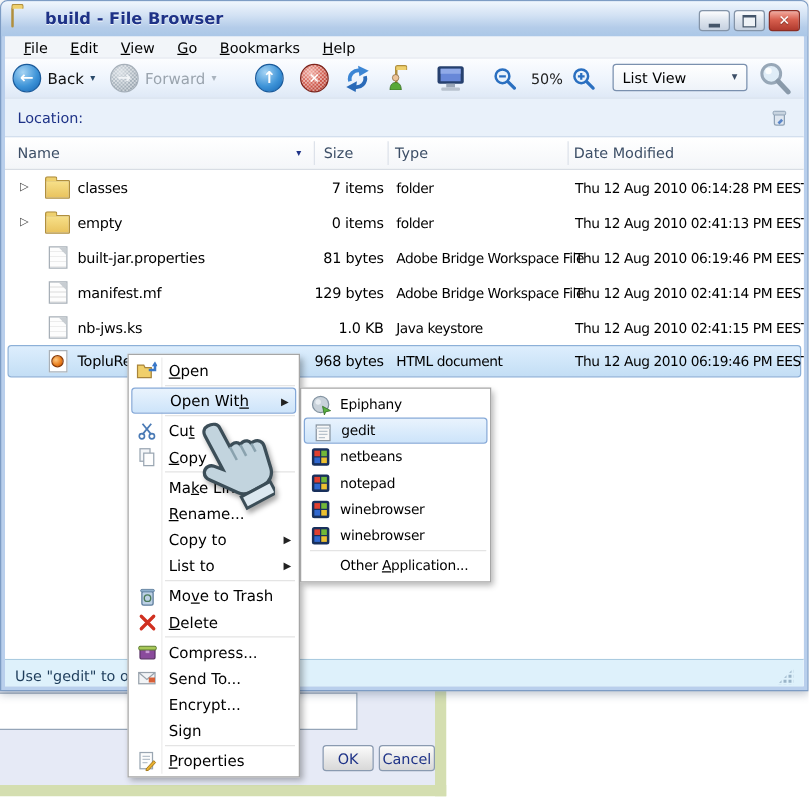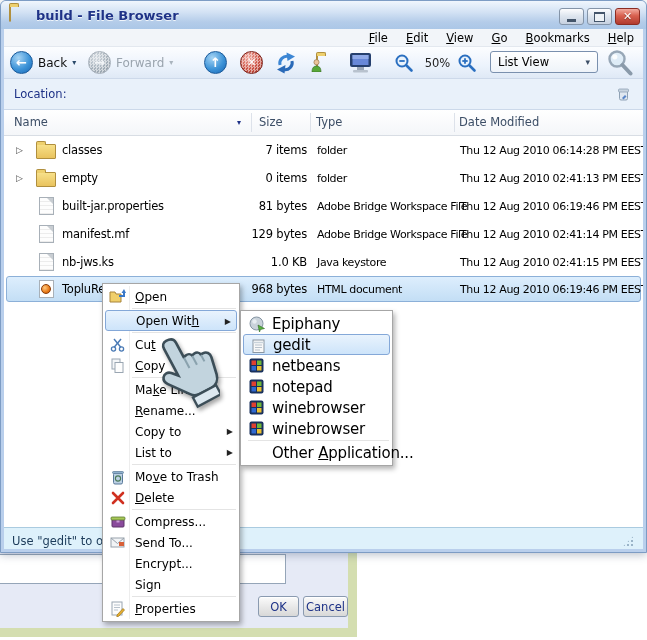--- a/index.html
+++ b/index.html
@@ -28,21 +28,21 @@
   .wbtns{position:absolute;right:6px;top:7px;display:flex;gap:3px;}
   .wb{width:25px;height:17px;border-radius:3px;border:1px solid #8494a8;box-sizing:border-box;
       background:linear-gradient(#fdfdfe,#dfe6ef 45%,#c6d1e0);display:flex;align-items:center;justify-content:center;}
   .wb-min::before{content:"";width:9px;height:3px;background:#44556a;margin-top:7px;}
   .wb-max::before{content:"";width:9px;height:7px;border:1px solid #44556a;border-top-width:2px;background:#eef2f6;}
   .wb-close{background:linear-gradient(#f2ab9f,#d8604f 45%,#b03a2e);border-color:#8c2c22;}
   .wb-close::before{content:"\2715";color:#fff;font-weight:bold;font-size:11px;text-shadow:0 1px 1px rgba(0,0,0,.4);}
 
   .fb-content{margin:0 3px;background:#fff;height:520px;overflow:hidden;}
 
-  .menubar{height:17px;background:#f2f5f9;display:flex;align-items:center;padding-left:6px;border-bottom:1px solid #e3e8ef;justify-content:flex-end;}
+  .menubar{height:17px;background:#f2f5f9;display:flex;align-items:center;padding-left:6px;border-bottom:1px solid #e3e8ef;}
   .menubar .mitem{display:inline-block;padding:0 9px;font-size:11.5px;}
   .menubar .mitem::first-letter{text-decoration:underline;}
 
   .toolbar{height:31px;position:relative;background:linear-gradient(#fcfdff,#ecf3fc 60%,#dfe9f6);border-bottom:1px solid #cdd9ea;}
   .tbgrp{position:absolute;top:3px;display:flex;align-items:center;gap:5px;height:25px;}
   .tb-circle{width:23px;height:23px;border-radius:50%;display:flex;align-items:center;justify-content:center;
              border:1px solid #1a5a9a;box-sizing:border-box;
              background:radial-gradient(circle at 35% 28%,#a6d4f4,#3e94d8 55%,#1565b4);}
   .tb-circle::before{color:#fff;font-weight:bold;font-size:13px;line-height:1;}
   .ico-back::before{content:"\2190";}
@@ -122,21 +122,21 @@
   .mi .ico{position:absolute;left:4px;top:1px;width:19px;height:19px;display:flex;align-items:center;justify-content:center;}
   .mi .sarr{position:absolute;right:5px;top:6px;font-size:8px;color:#222;}
   .mi .sarr::before{content:"\25B6";}
   .mi.hl{background:linear-gradient(#e9f3fd,#cde4fa);border:1px solid #84a8d8;border-radius:3px;
       margin:0 1px;height:19px;padding-left:30px;}
   .msep{height:1px;background:#e4e4e4;margin:1px 2px 1px 28px;}
   .mn{text-decoration:underline;}
 
   .sub{position:absolute;left:240px;top:310px;width:153px;box-sizing:border-box;background:#fff;
        border:1px solid #a6a6a6;box-shadow:2px 3px 5px rgba(0,0,0,.3);padding:2px 1px;z-index:21;
-       font-size:15px;letter-spacing:-0.2px;}
+       font-size:11px;letter-spacing:-0.2px;}
   .sub .mi{padding-left:30px;}
   .sub .mi .ico{left:5px;}
   .sub .msep{margin-left:6px;}
   .sub .mi.hl{padding-left:29px;}
 
   .cursor{position:absolute;left:150px;top:328px;z-index:30;filter:drop-shadow(2px 3px 2px rgba(0,0,0,.35));}
 </style>
 </head>
 <body>
 

